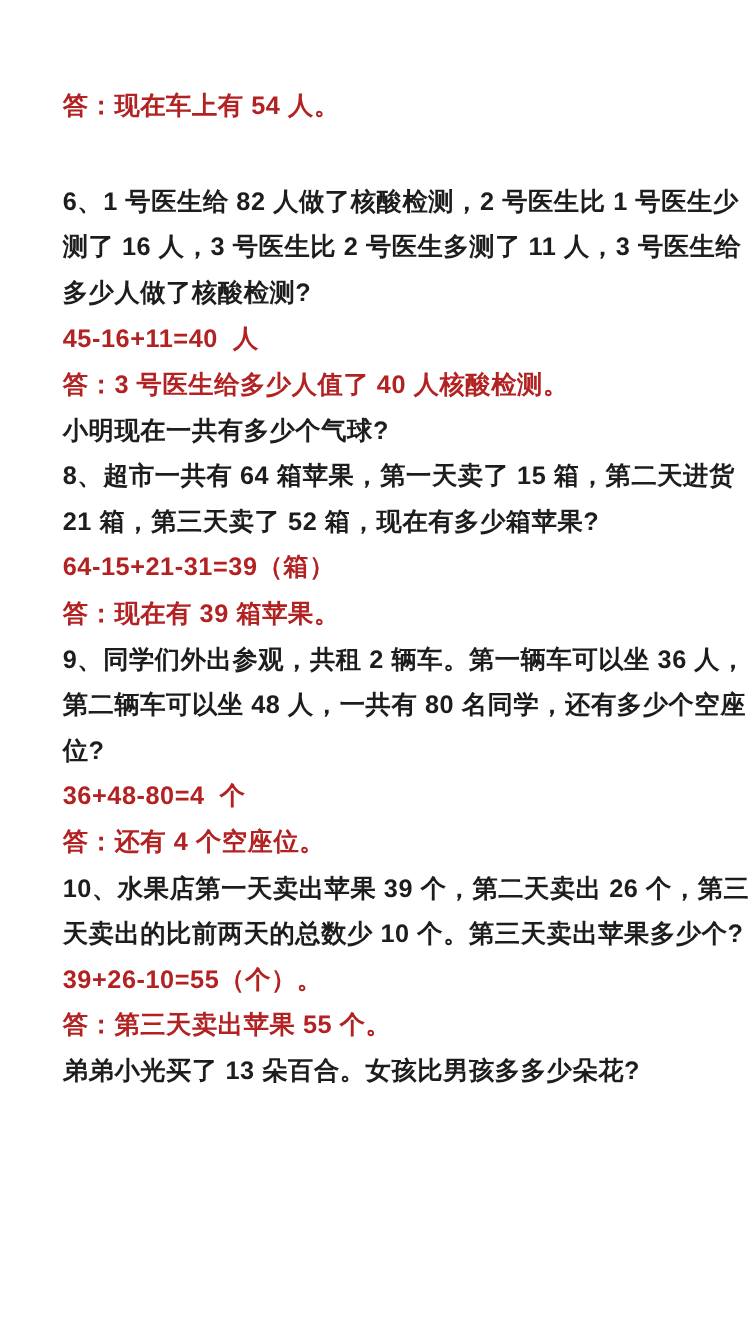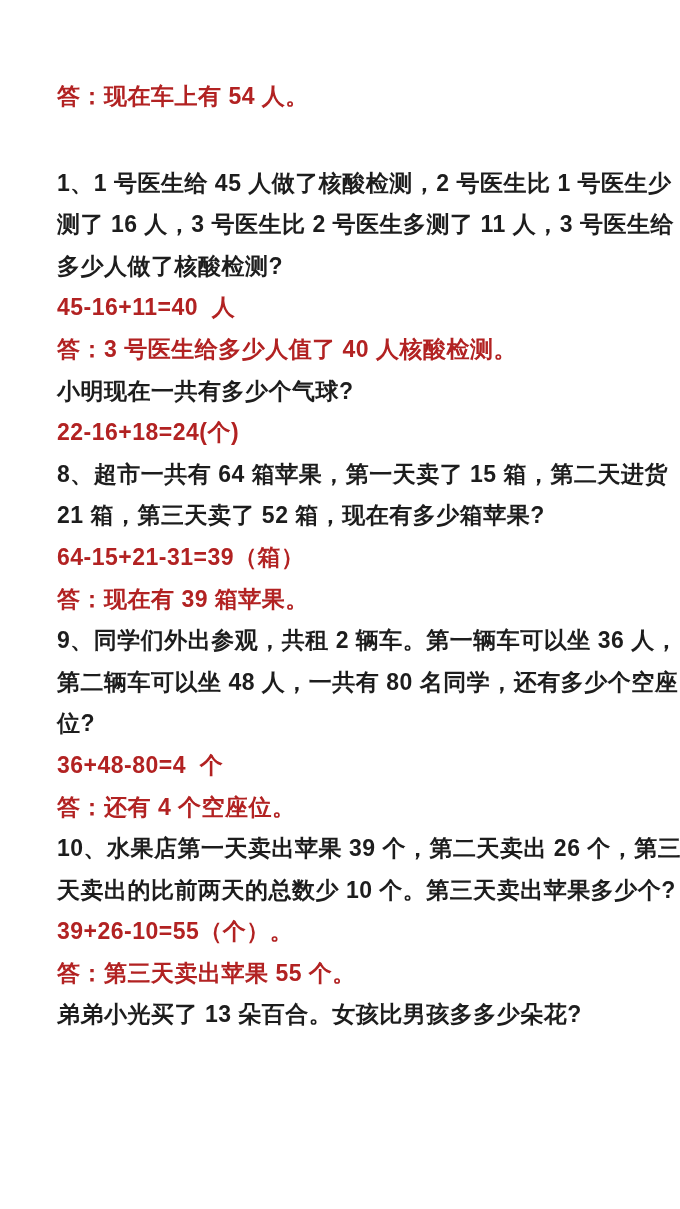--- a/index.html
+++ b/index.html
@@ -38,27 +38,26 @@
   }
 </style>
 </head>
 <body>
 
 <div class="page">
   <div class="content">
     <div class="line red">答：现在车上有 54 人。</div>
     <div class="gap-spacer"></div>
     <div id="problems">
-        <div class="line">1、1 号医生给 45 人做了核酸检测，2 号医生比 1 号医生少</div>
+        <div class="line">6、1 号医生给 82 人做了核酸检测，2 号医生比 1 号医生少</div>
         <div class="line">测了 16 人，3 号医生比 2 号医生多测了 11 人，3 号医生给</div>
         <div class="line">多少人做了核酸检测?</div>
         <div class="line red">45-16+11=40  人</div>
         <div class="line red">答：3 号医生给多少人值了 40 人核酸检测。</div>
         <div class="line">小明现在一共有多少个气球?</div>
-        <div class="line red">22-16+18=24(个)</div>
         <div class="line">8、超市一共有 64 箱苹果，第一天卖了 15 箱，第二天进货</div>
         <div class="line">21 箱，第三天卖了 52 箱，现在有多少箱苹果?</div>
         <div class="line red">64-15+21-31=39（箱）</div>
         <div class="line red">答：现在有 39 箱苹果。</div>
         <div class="line">9、同学们外出参观，共租 2 辆车。第一辆车可以坐 36 人，</div>
         <div class="line">第二辆车可以坐 48 人，一共有 80 名同学，还有多少个空座</div>
         <div class="line">位?</div>
         <div class="line red">36+48-80=4  个</div>
         <div class="line red">答：还有 4 个空座位。</div>
         <div class="line">10、水果店第一天卖出苹果 39 个，第二天卖出 26 个，第三</div>

